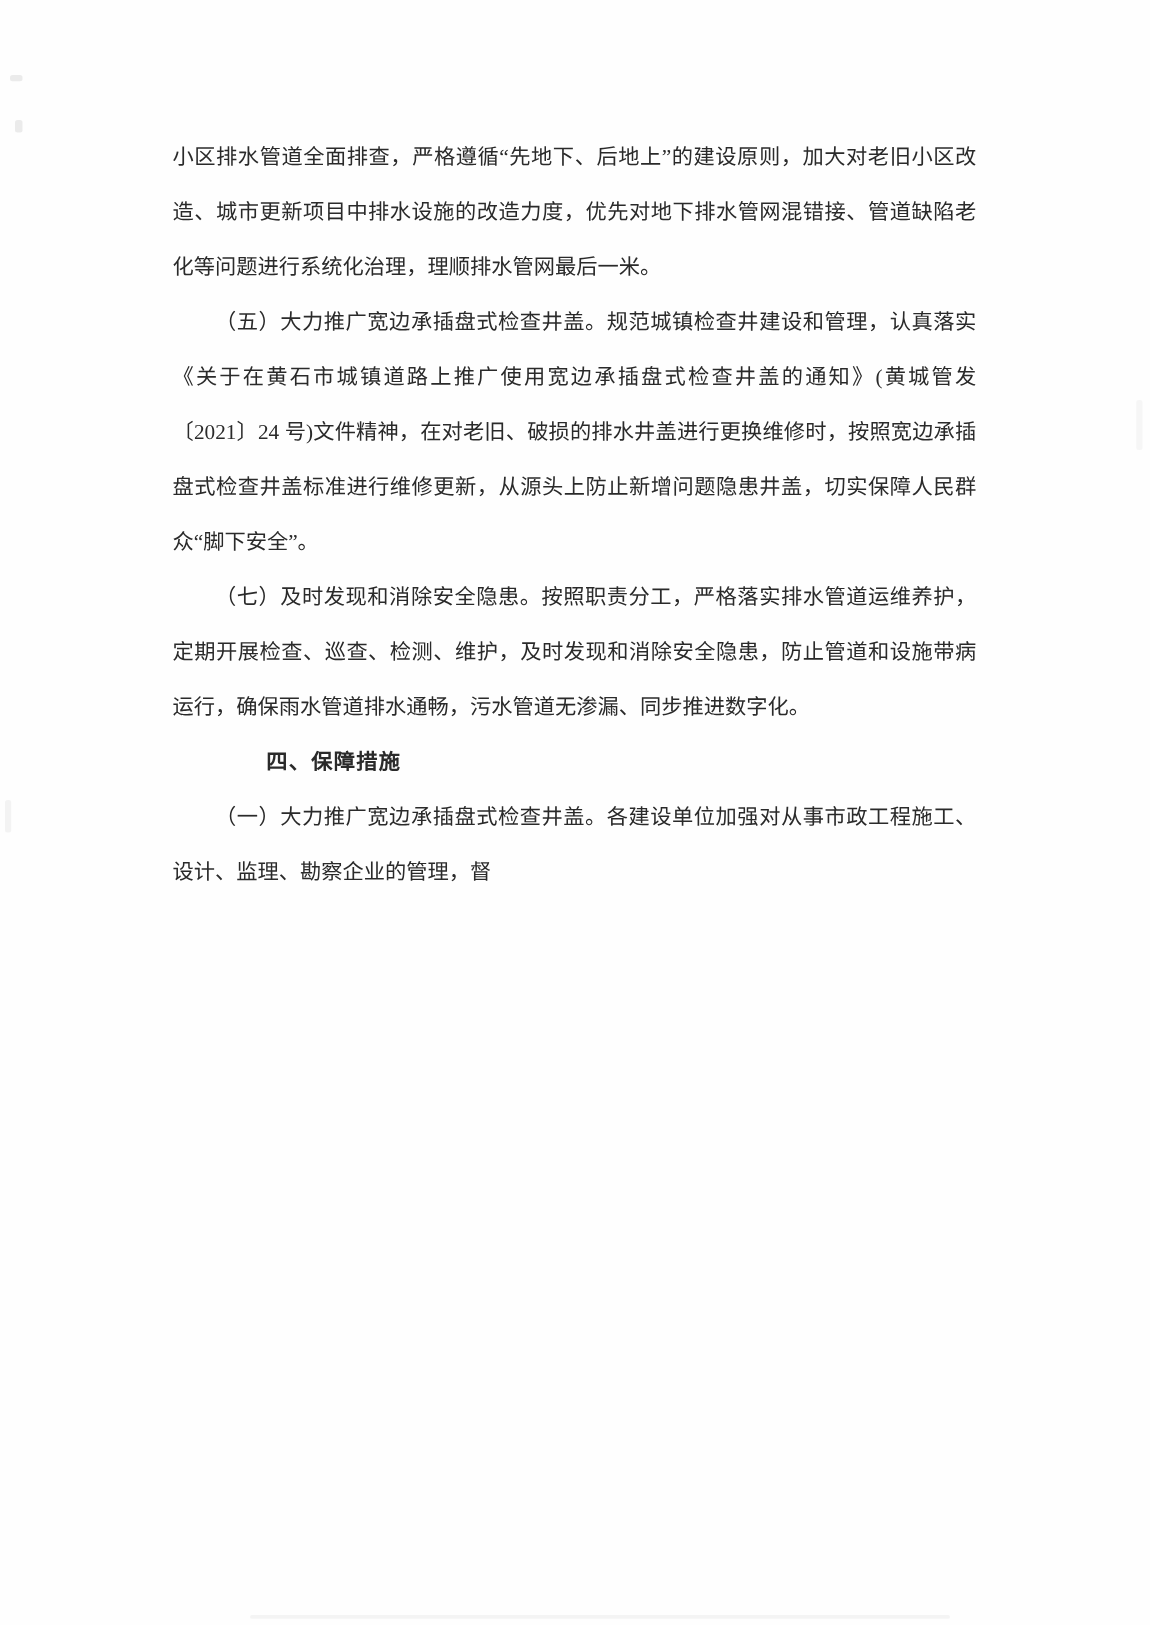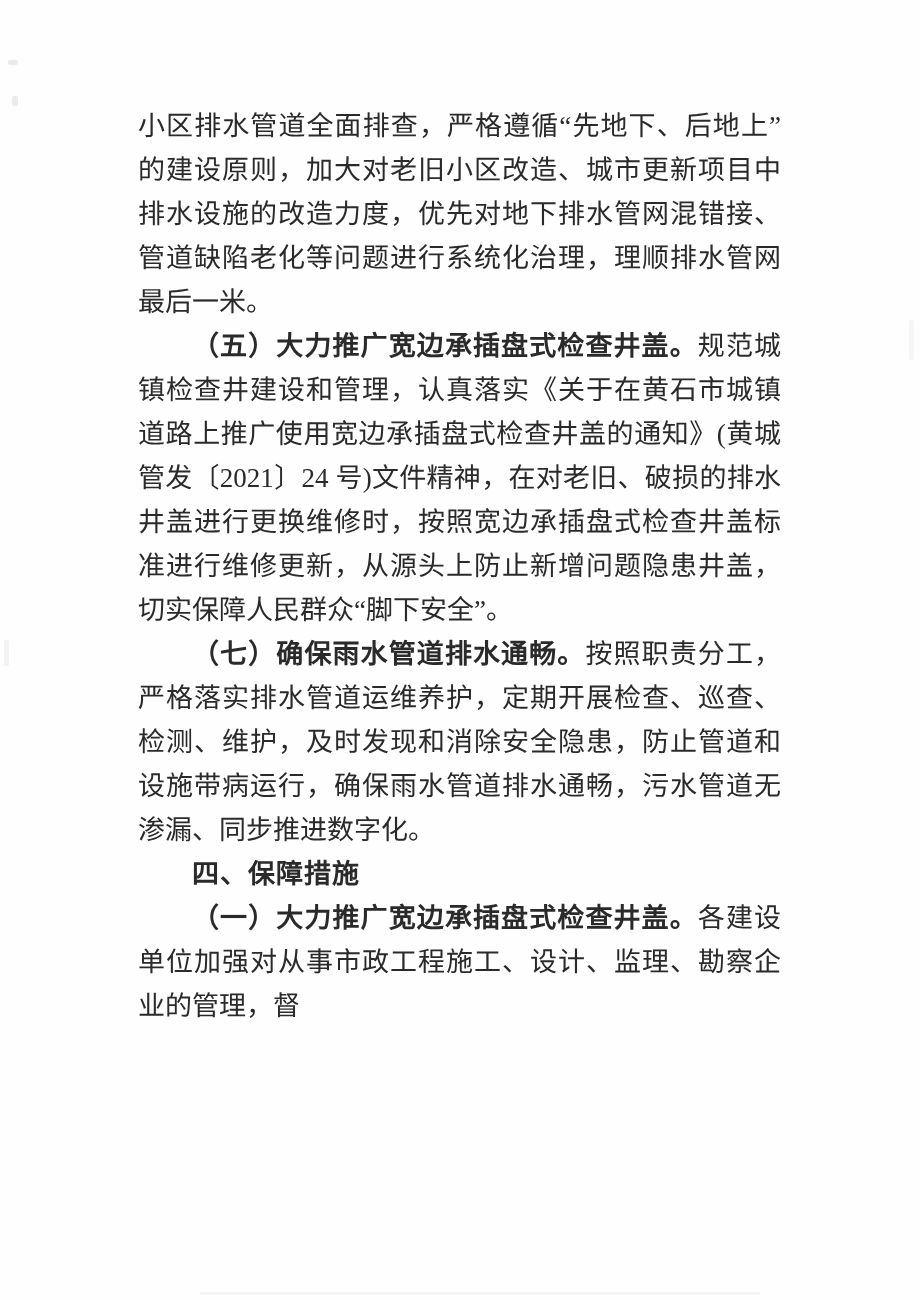--- a/index.html
+++ b/index.html
@@ -15,39 +15,40 @@
     background: #fefefe;
     overflow: hidden;
     font-family: "Liberation Serif", serif;
   }
   .doc-body {
     position: absolute;
     left: 138px;
     top: 104px;
     width: 643px;
     color: #2a2a2a;
-    font-size: 27px;
+    font-size: 17px;
     line-height: 44px;
     text-align: justify;
     text-justify: inter-character;
   }
   .para {
     margin: 0;
     text-align: justify;
   }
   .para.indent {
     text-indent: 2em;
   }
   .run-bold {
-    font-weight: bold;
+    font-weight: normal;
   }
   .run-heading {
     font-weight: bold;
     font-family: "Liberation Sans", sans-serif;
     letter-spacing: 1px;
+    margin-left: 41px;
   }
   
   .artifact {
     position: absolute;
     background: #c9c9c9;
     opacity: 0.35;
     border-radius: 2px;
   }
   .artifact.a1 { left: 8px;  top: 60px;  width: 10px; height: 5px;  }
   .artifact.a2 { left: 12px; top: 96px;  width: 6px;  height: 10px; }
@@ -60,17 +61,17 @@
 
 <div class="page">
   <div class="artifact a1"></div>
   <div class="artifact a2"></div>
   <div class="artifact a3"></div>
   <div class="artifact a4"></div>
   <div class="artifact a5"></div>
   <div class="doc-body" id="doc-body">
       <p class="para"><span class="">小区排水管道全面排查，严格遵循“先地下、后地上”的建设原则，加大对老旧小区改造、城市更新项目中排水设施的改造力度，优先对地下排水管网混错接、管道缺陷老化等问题进行系统化治理，理顺排水管网最后一米。</span></p>
       <p class="para indent"><span class="run-bold">（五）大力推广宽边承插盘式检查井盖。</span><span class="">规范城镇检查井建设和管理，认真落实《关于在黄石市城镇道路上推广使用宽边承插盘式检查井盖的通知》(黄城管发〔2021〕24 号)文件精神，在对老旧、破损的排水井盖进行更换维修时，按照宽边承插盘式检查井盖标准进行维修更新，从源头上防止新增问题隐患井盖，切实保障人民群众“脚下安全”。</span></p>
-      <p class="para indent"><span class="run-bold">（七）确保雨水管道排水通畅。</span><span class="">按照职责分工，严格落实排水管道运维养护，定期开展检查、巡查、检测、维护，及时发现和消除安全隐患，防止管道和设施带病运行，确保雨水管道排水通畅，污水管道无渗漏、同步推进数字化。</span></p>
+      <p class="para indent"><span class="run-bold">（七）及时发现和消除安全隐患。</span><span class="">按照职责分工，严格落实排水管道运维养护，定期开展检查、巡查、检测、维护，及时发现和消除安全隐患，防止管道和设施带病运行，确保雨水管道排水通畅，污水管道无渗漏、同步推进数字化。</span></p>
       <p class="para indent"><span class="run-bold run-heading">四、保障措施</span></p>
       <p class="para indent"><span class="run-bold">（一）大力推广宽边承插盘式检查井盖。</span><span class="">各建设单位加强对从事市政工程施工、设计、监理、勘察企业的管理，督</span></p>
     </div>
 </div>
 
 </body></html>

